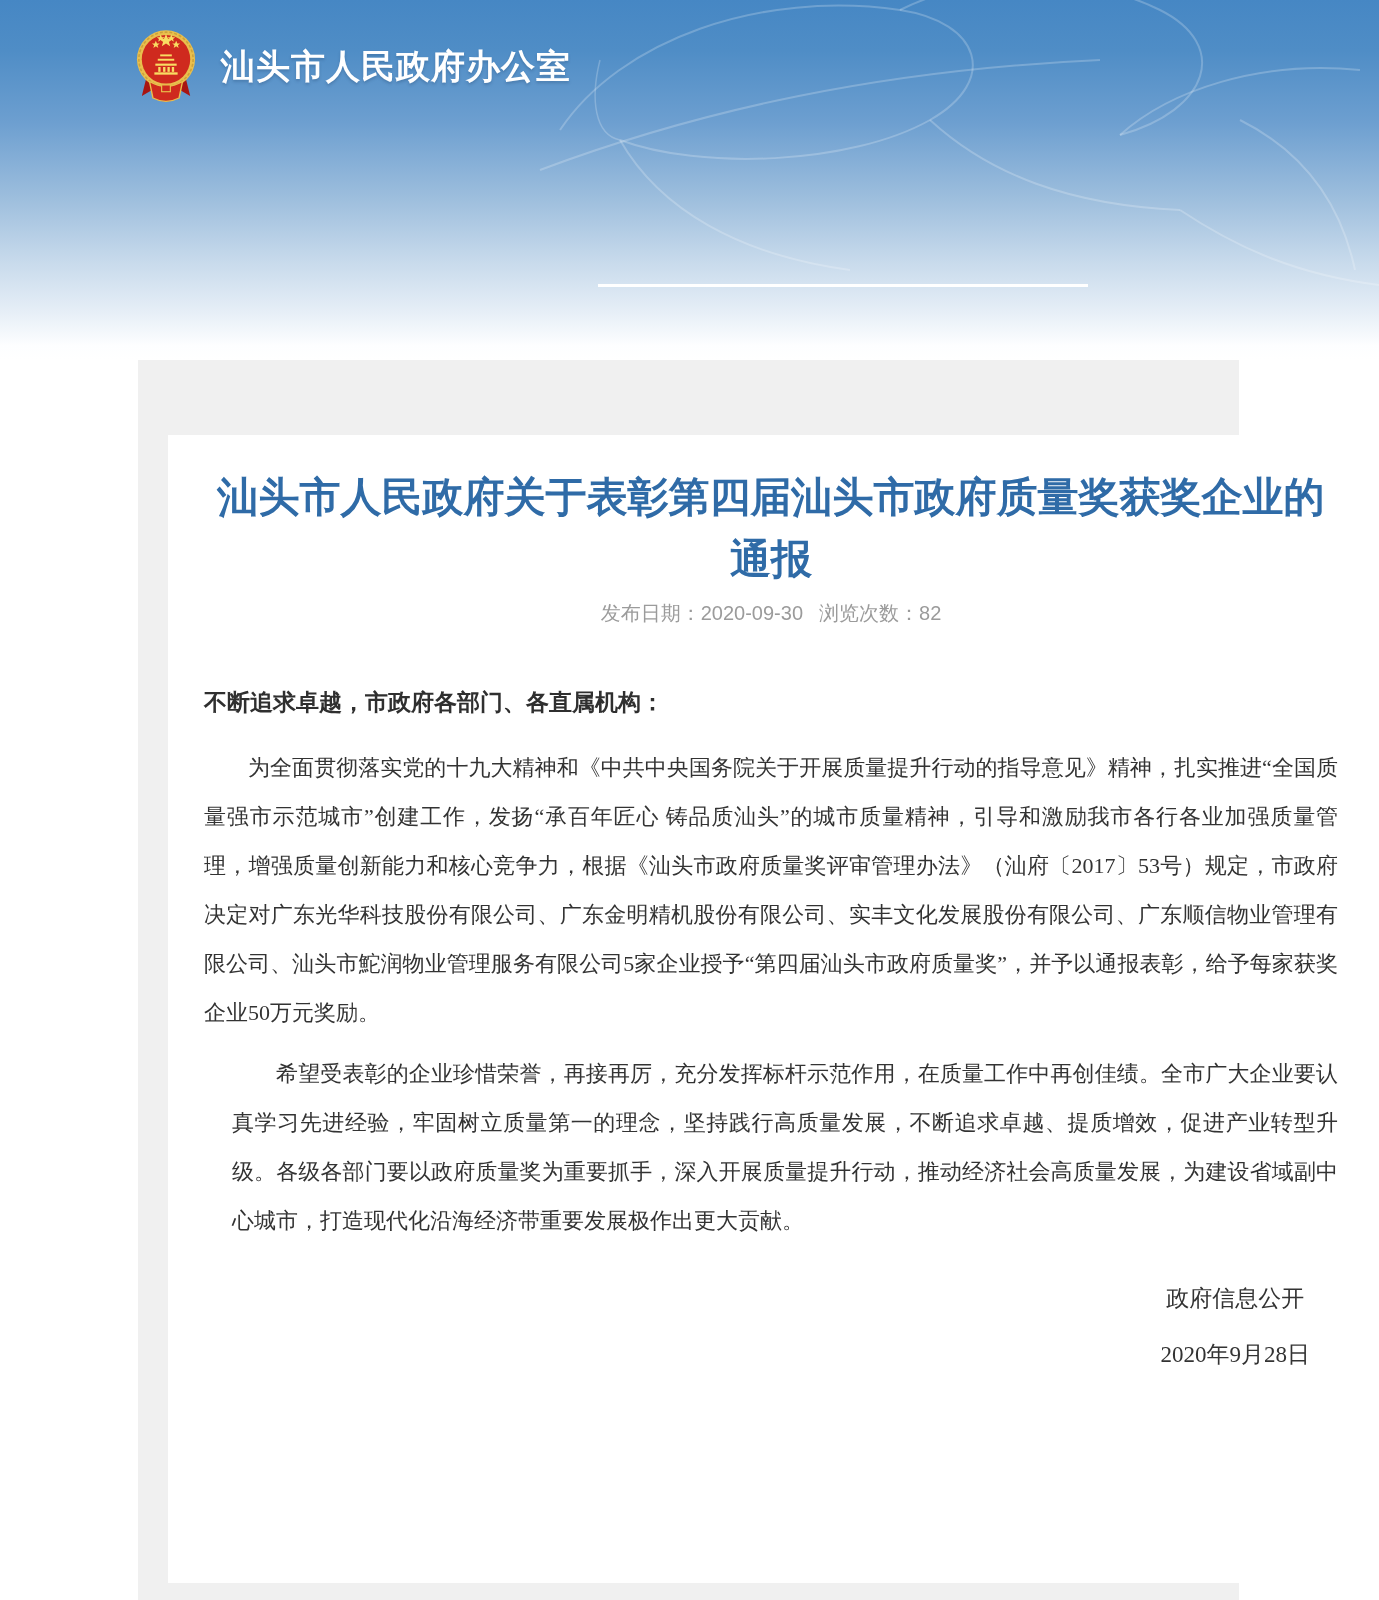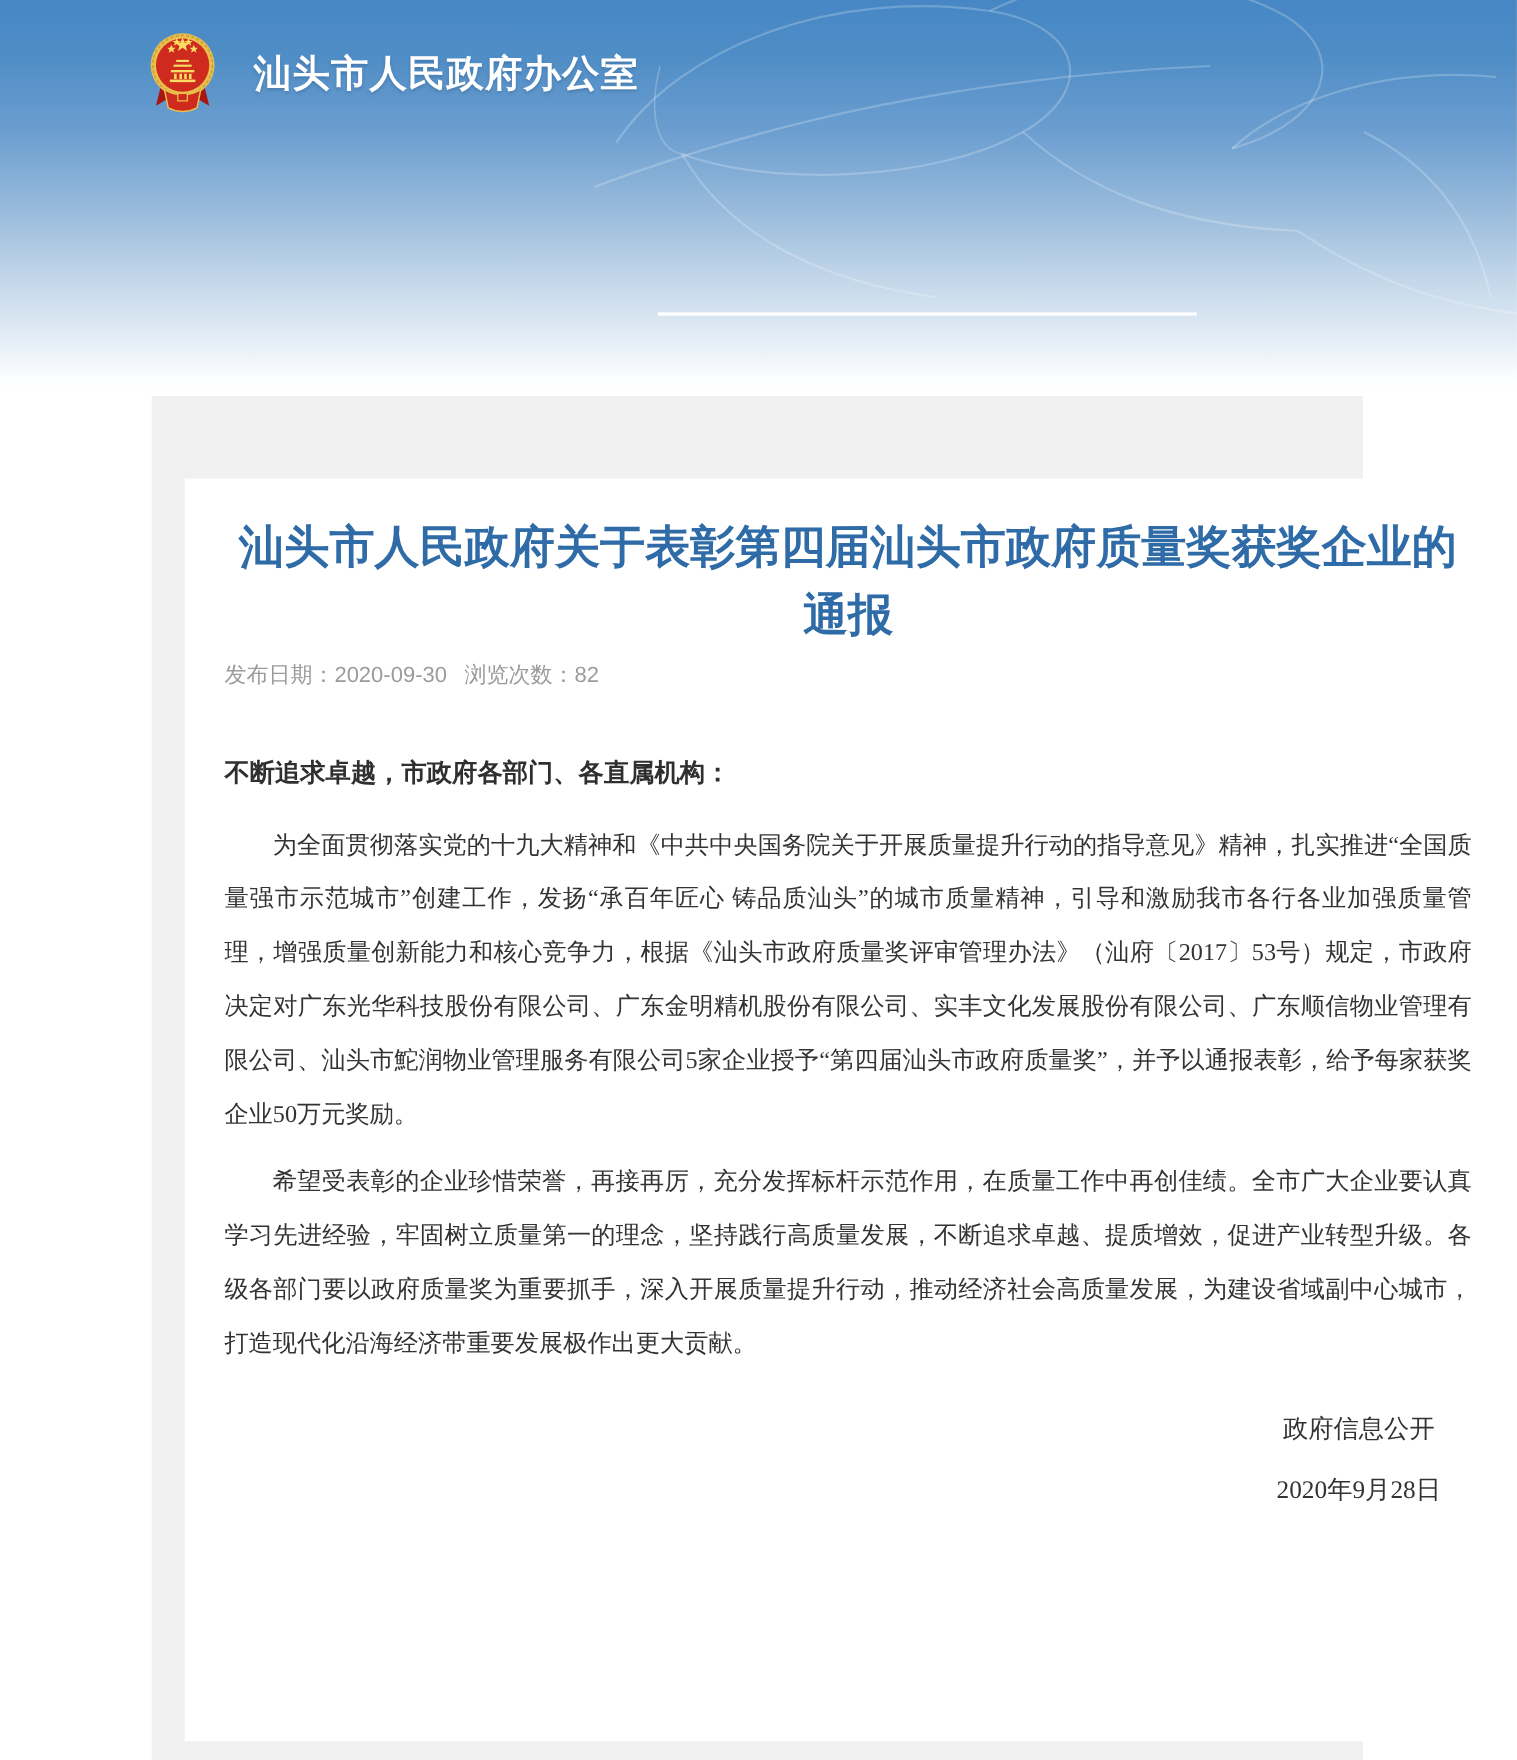--- a/index.html
+++ b/index.html
@@ -11,21 +11,21 @@
 
   
   .banner {
     position:absolute; top:0; left:0; width:1379px; height:360px;
     background:linear-gradient(180deg,
       #4687c4 0%, #4f8dc6 14%, #6d9fd0 34%, #9dbedd 55%,
       #c6d9eb 72%, #e7eff7 87%, #fdfeff 96%, #ffffff 100%);
   }
   .flower-svg { position:absolute; top:0; left:0; width:1379px; height:360px; pointer-events:none; }
 
-  .gov-header { position:absolute; left:135px; top:28px; display:flex; align-items:center; gap:34px; }
+  .gov-header { position:absolute; left:135px; top:28px; display:flex; align-items:center; gap:24px; }
   .emblem-svg { width:62px; height:78px; display:block; }
   .office-name {
     font-size:34px; font-weight:bold; color:#ffffff; letter-spacing:1px;
     text-shadow:0 2px 3px rgba(30,60,100,.28);
   }
 
   .site-title {
     position:absolute; top:136px; left:0; width:100%; text-align:center;
     font-size:96px; line-height:104px; font-weight:bold; color:#ffffff;
     letter-spacing:6px; text-shadow:0 3px 5px rgba(40,80,130,.15);
@@ -39,38 +39,38 @@
   }
   .content-card {
     position:absolute; top:75px; left:30px; width:1206px; height:1148px;
     background:#ffffff; box-sizing:border-box; padding:31px 36px 0 36px;
   }
 
   .article-title {
     margin:0; font-size:41px; line-height:62px; font-weight:bold;
     color:#2f6ba7; text-align:center;
   }
-  .article-meta { margin-top:10px; text-align:left; font-size:20px; color:#9b9b9b; }
+  .article-meta { margin-top:10px; text-align:center; font-size:20px; color:#9b9b9b; }
   .article-meta .sep { display:inline-block; width:16px; }
 
   .serif { font-family:"Liberation Serif","DejaVu Serif",serif; }
 
   .doc-number {
     margin-top:40px; padding-right:28px; text-align:right;
     font-size:23px; line-height:32px; color:#333333;
   }
   .salutation {
     margin-top:58px; font-size:23px; line-height:34px; font-weight:bold; color:#2f2f2f;
   }
   .para {
     margin:0; font-size:22px; line-height:49px; text-indent:2em;
     text-align:justify; color:#333333;
   }
   .para-first  { margin-top:24px; }
-  .para-second { margin-top:12px; }
+  .para-second { margin-top:12px;margin-left:28px; }
 
   .signature { margin-top:34px; padding-right:28px; text-align:right; }
   .signature-inner { display:inline-block; text-align:center; font-size:23px; color:#333333; }
   .signature-name { line-height:40px; }
   .signature-date { line-height:40px; margin-top:16px; }
 </style>
 </head>
 <body>
 
 <div class="banner">

